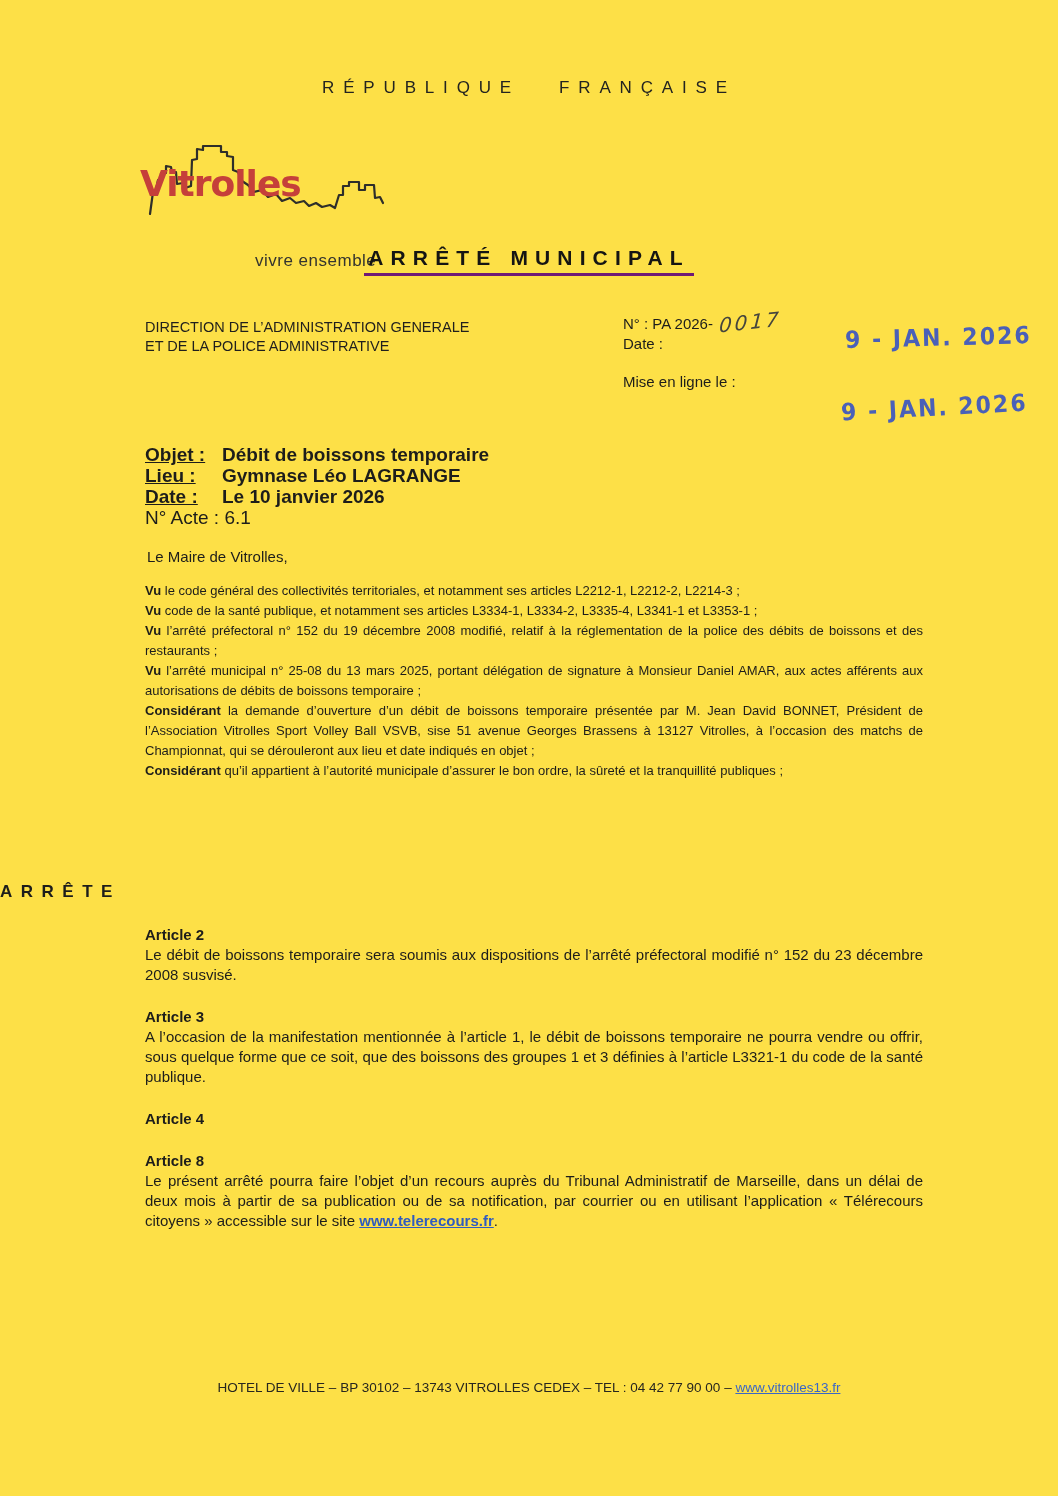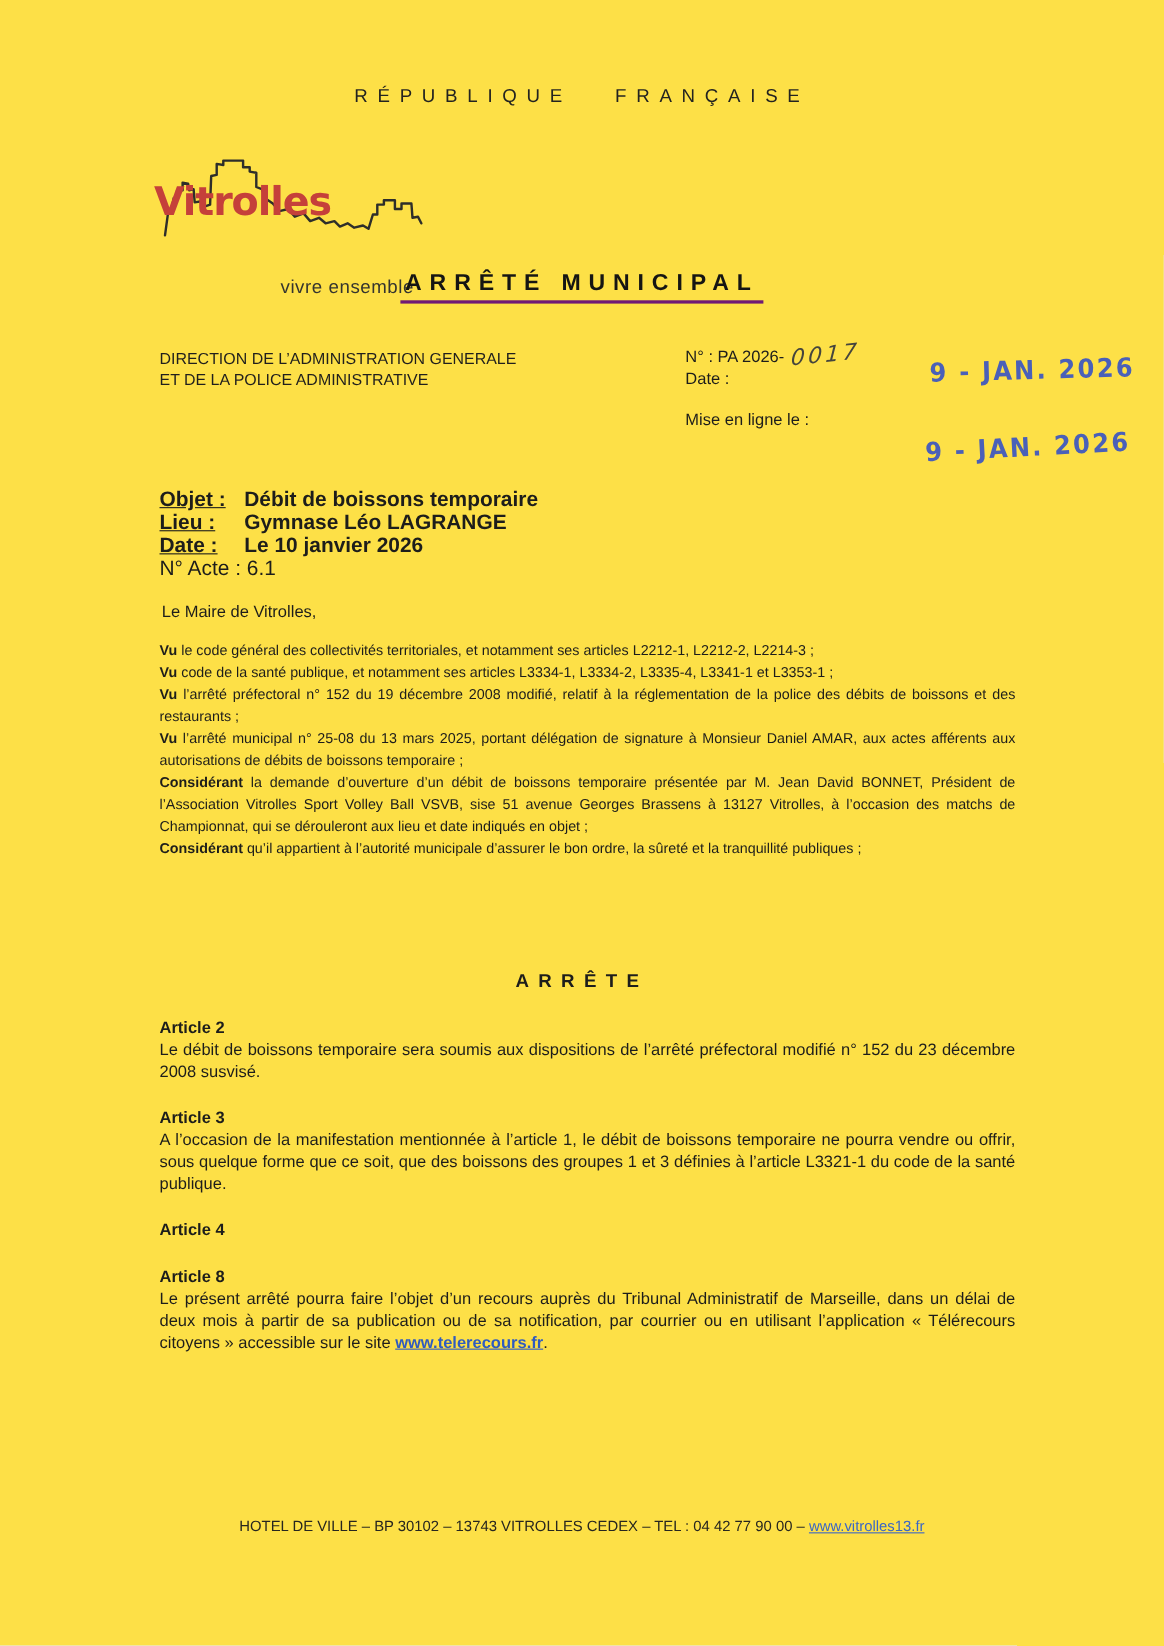--- a/index.html
+++ b/index.html
@@ -66,21 +66,21 @@
   
   .salutation { position:absolute; top:548px; left:147px; font-size:15px; }
   .clauses {
     position:absolute; top:581px; left:145px; width:778px;
     font-size:13px; line-height:20px; text-align:justify;
   }
   .clause { margin:0; }
   .clause b { font-weight:bold; }
 
   .arrete-heading {
-    position:absolute; top:882px; left:0; width:100%; text-align:center;
+    position:absolute; top:882px; left:0; width:100%; text-align:left;
     font-size:17px; font-weight:bold; letter-spacing:0.5em; white-space:nowrap;
   }
 
   .articles { position:absolute; top:925px; left:145px; width:778px; font-size:15px; line-height:20px; }
   .article { margin:0 0 22px 0; }
   .art-h { font-weight:bold; }
   .art-t { margin:0; text-align:justify; }
 
   .doc-link { color:#2f5bc0; text-decoration:underline; font-weight:bold; cursor:pointer; }
   .footer-link { color:#3a66c6; text-decoration:underline; cursor:pointer; }

